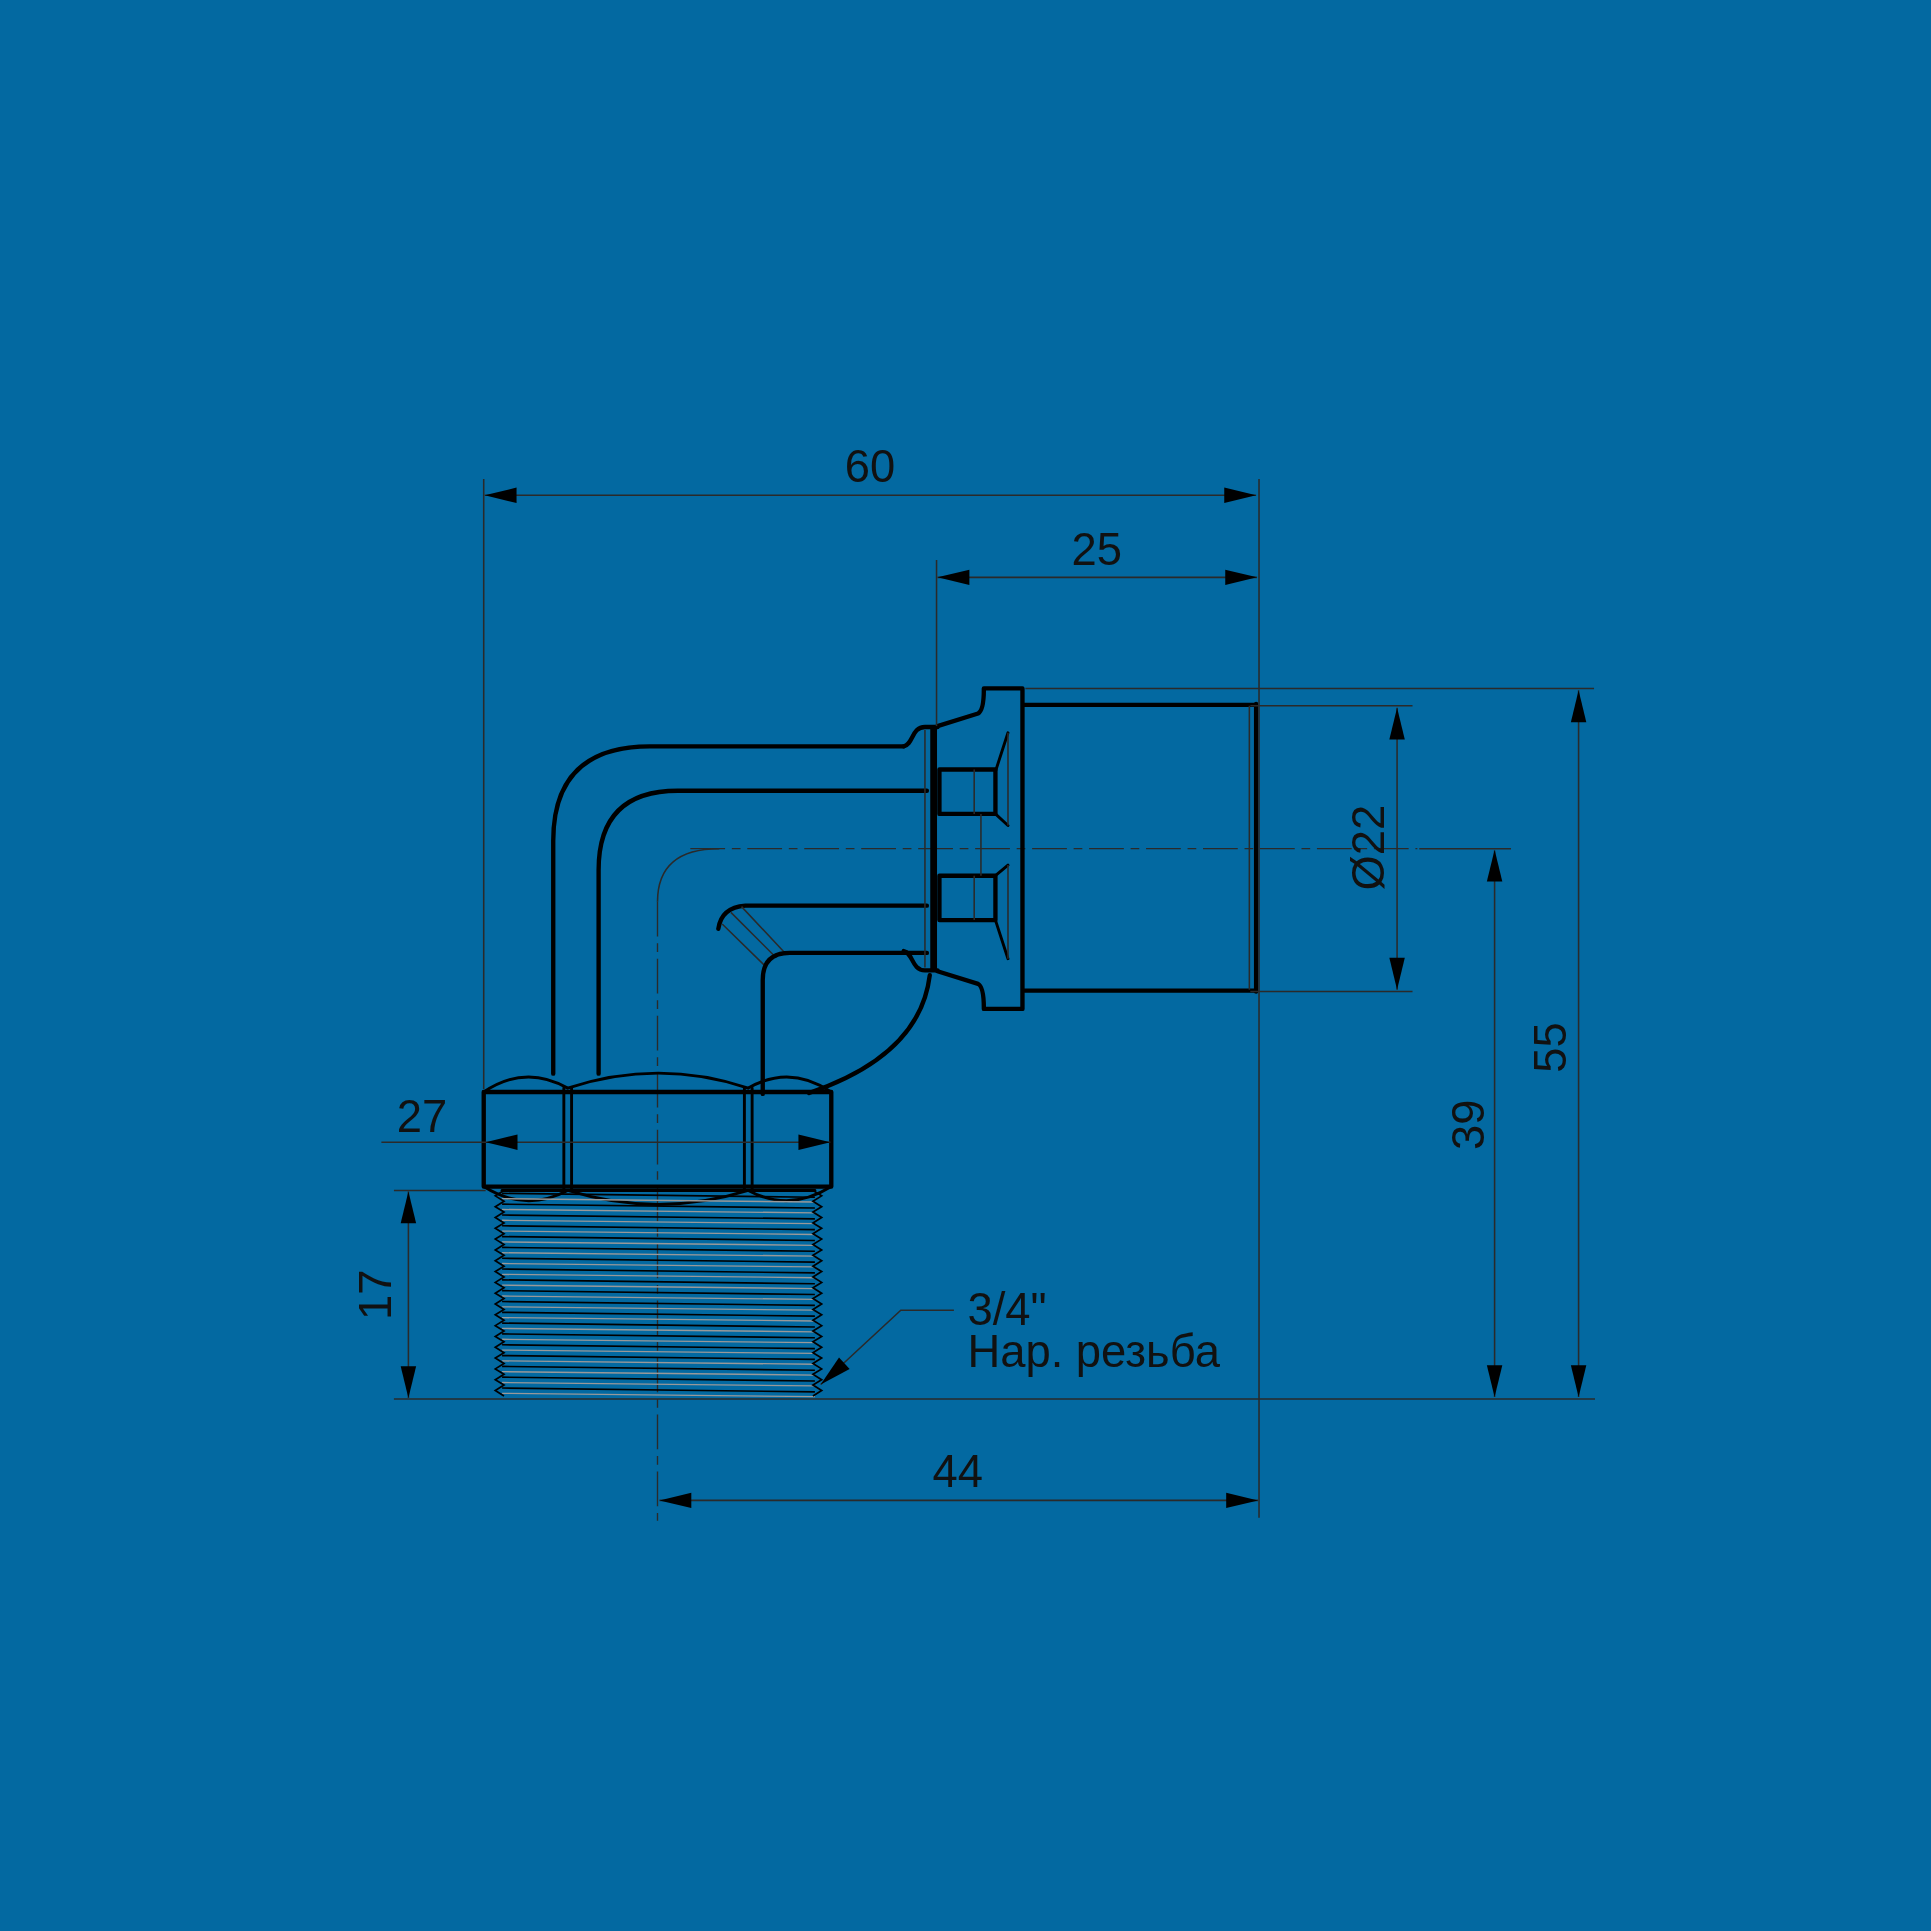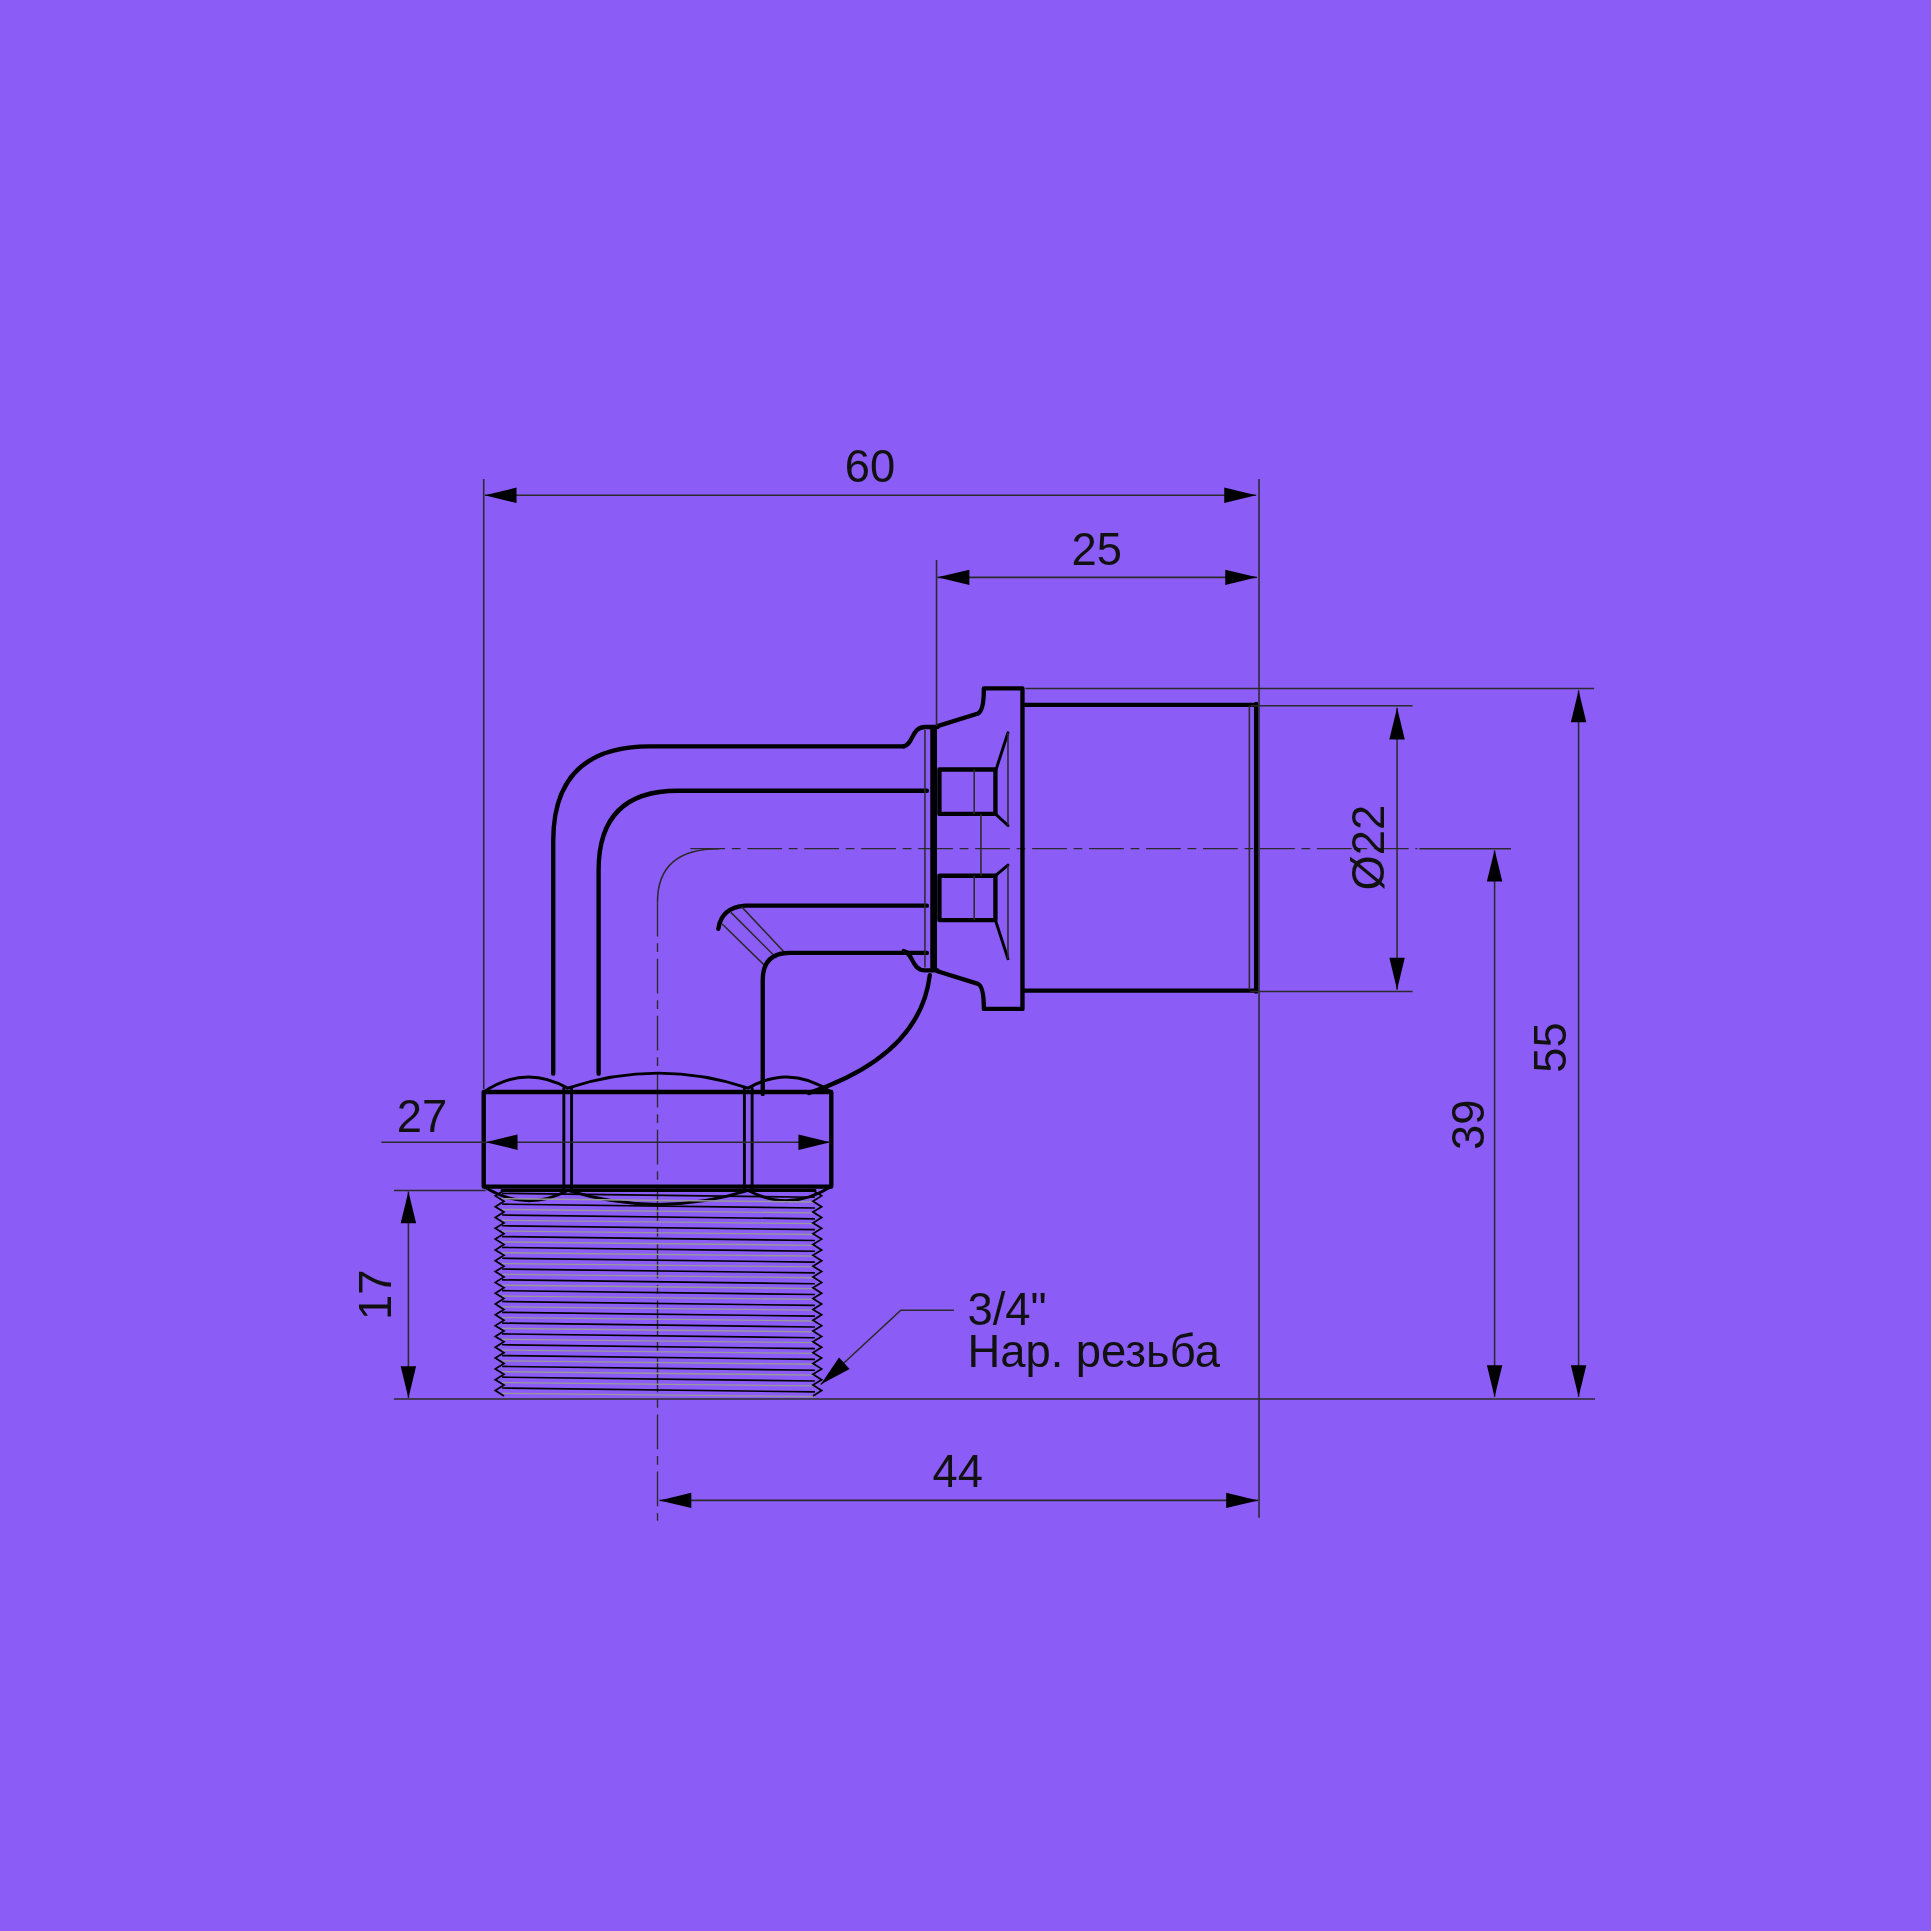--- a/index.html
+++ b/index.html
@@ -1,16 +1,16 @@
 <!DOCTYPE html>
 <html><head>
 <meta charset="utf-8">
 <style>
   html,body{margin:0;padding:0;background:#ffffff;}
-  #stage{width:1931px;height:1931px;position:relative;background:#8b5cf6;
+  #stage{width:1931px;height:1931px;position:relative;background:#0369a1;
          font-family:"Liberation Sans", sans-serif;}
   svg{position:absolute;left:0;top:0;}
   .k4{stroke:#000;stroke-width:4.5;fill:none;stroke-linecap:round;stroke-linejoin:round;}
   .k3{stroke:#000;stroke-width:3;fill:none;stroke-linecap:round;}
   .k7{stroke:#000;stroke-width:7;fill:none;}
   .t{stroke:#2a2a2a;stroke-width:1.6;fill:none;}
   .cl{stroke:#2a2a2a;stroke-width:1.4;fill:none;stroke-dasharray:36 7 9 7;}
   .ar{fill:#000;stroke:none;}
   text{fill:#111;font-family:"Liberation Sans", sans-serif;font-size:47px;}
   .mid{text-anchor:middle;}

